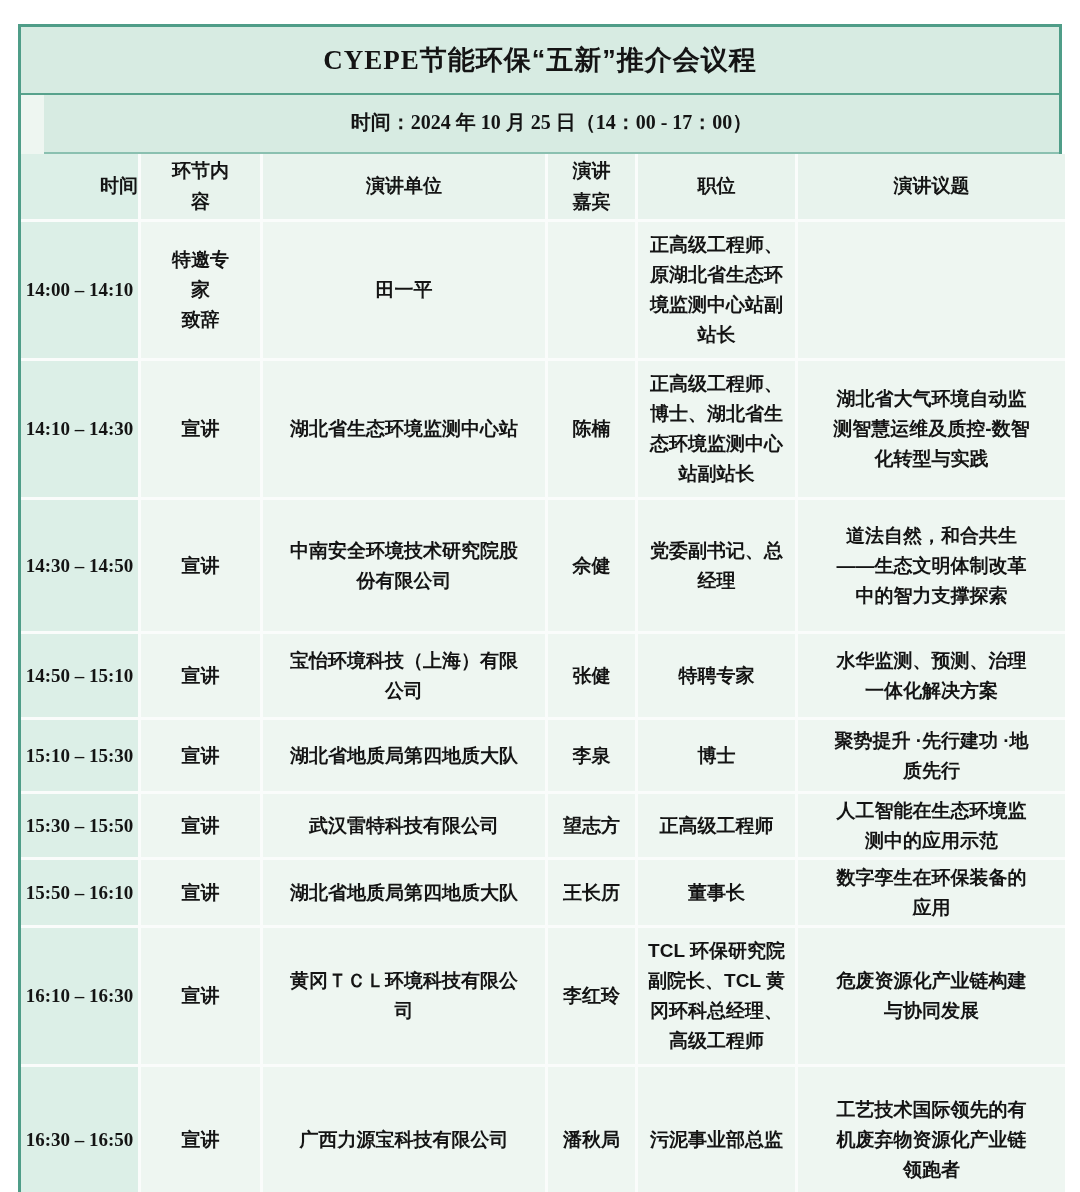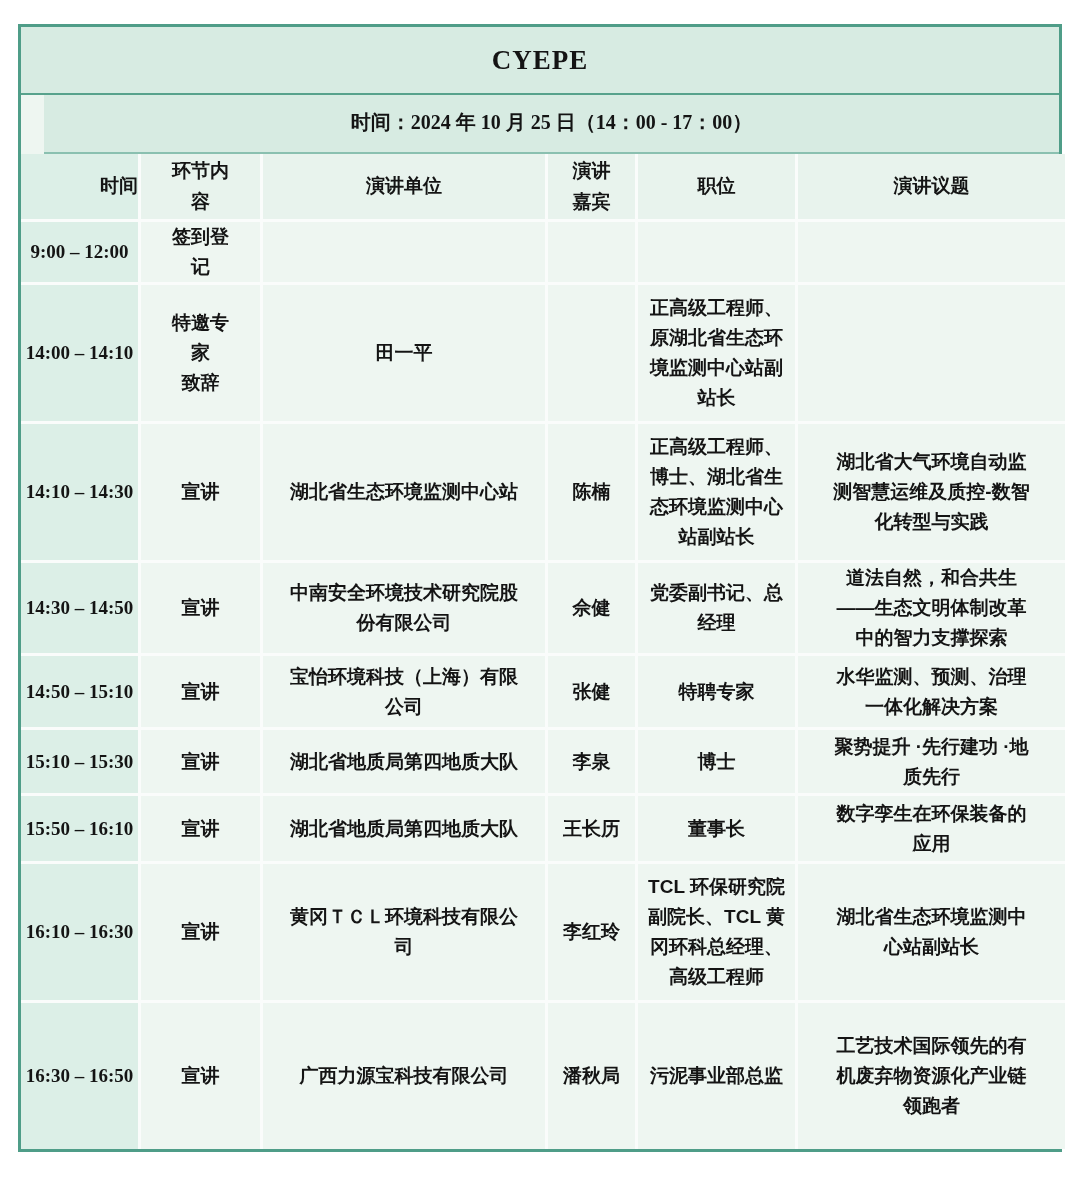--- a/index.html
+++ b/index.html
@@ -100,20 +100,21 @@
   .agenda tbody tr:nth-child(10) { height: 94px;  }
 </style>
 </head>
 <body>
 
 <div class="page">
   <div class="sheet">
 
     <div class="title-row">
       <span class="latin">CYEPE</span>
+        <span> 节能环保“五新”推介会议程</span>
     </div>
 
     <div class="info-row">
       <div>时间：2024 年 10 月 25 日（14：00 - 17：00）</div>
     </div>
 
     <table class="agenda">
       <colgroup>
         <col style="width:120px">
         <col style="width:122px">
@@ -128,28 +129,20 @@
             <th class="c1">环节内容</th>
             <th class="c2">演讲单位</th>
             <th class="c3">演讲
 嘉宾</th>
             <th class="c4">职位</th>
             <th class="c5">演讲议题</th>
           </tr>
       </thead>
       <tbody>
           <tr>
-            <td class="c0">9:00 – 12:00</td>
-            <td class="c1">签到登记</td>
-            <td class="c2"></td>
-            <td class="c3"></td>
-            <td class="c4"></td>
-            <td class="c5"></td>
-          </tr>
-          <tr>
             <td class="c0">14:00 – 14:10</td>
             <td class="c1">特邀专家
 致辞</td>
             <td class="c2">田一平</td>
             <td class="c3"></td>
             <td class="c4">正高级工程师、原湖北省生态环境监测中心站副站长</td>
             <td class="c5"></td>
           </tr>
           <tr>
             <td class="c0">14:10 – 14:30</td>
@@ -177,34 +170,42 @@
           </tr>
           <tr>
             <td class="c0">15:10 – 15:30</td>
             <td class="c1">宣讲</td>
             <td class="c2">湖北省地质局第四地质大队</td>
             <td class="c3">李泉</td>
             <td class="c4">博士</td>
             <td class="c5">聚势提升 ·先行建功 ·地质先行</td>
           </tr>
           <tr>
+            <td class="c0">15:30 – 15:50</td>
+            <td class="c1">宣讲</td>
+            <td class="c2">武汉雷特科技有限公司</td>
+            <td class="c3">望志方</td>
+            <td class="c4">正高级工程师</td>
+            <td class="c5">人工智能在生态环境监测中的应用示范</td>
+          </tr>
+          <tr>
             <td class="c0">15:50 – 16:10</td>
             <td class="c1">宣讲</td>
             <td class="c2">湖北省地质局第四地质大队</td>
             <td class="c3">王长历</td>
             <td class="c4">董事长</td>
             <td class="c5">数字孪生在环保装备的应用</td>
           </tr>
           <tr>
             <td class="c0">16:10 – 16:30</td>
             <td class="c1">宣讲</td>
             <td class="c2">黄冈ＴＣＬ环境科技有限公司</td>
             <td class="c3">李红玲</td>
             <td class="c4">TCL 环保研究院副院长、TCL 黄冈环科总经理、高级工程师</td>
-            <td class="c5">湖北省生态环境监测中心站副站长</td>
+            <td class="c5">危废资源化产业链构建与协同发展</td>
           </tr>
           <tr>
             <td class="c0">16:30 – 16:50</td>
             <td class="c1">宣讲</td>
             <td class="c2">广西力源宝科技有限公司</td>
             <td class="c3">潘秋局</td>
             <td class="c4">污泥事业部总监</td>
             <td class="c5">工艺技术国际领先的有机废弃物资源化产业链领跑者</td>
           </tr>
         </tbody>

